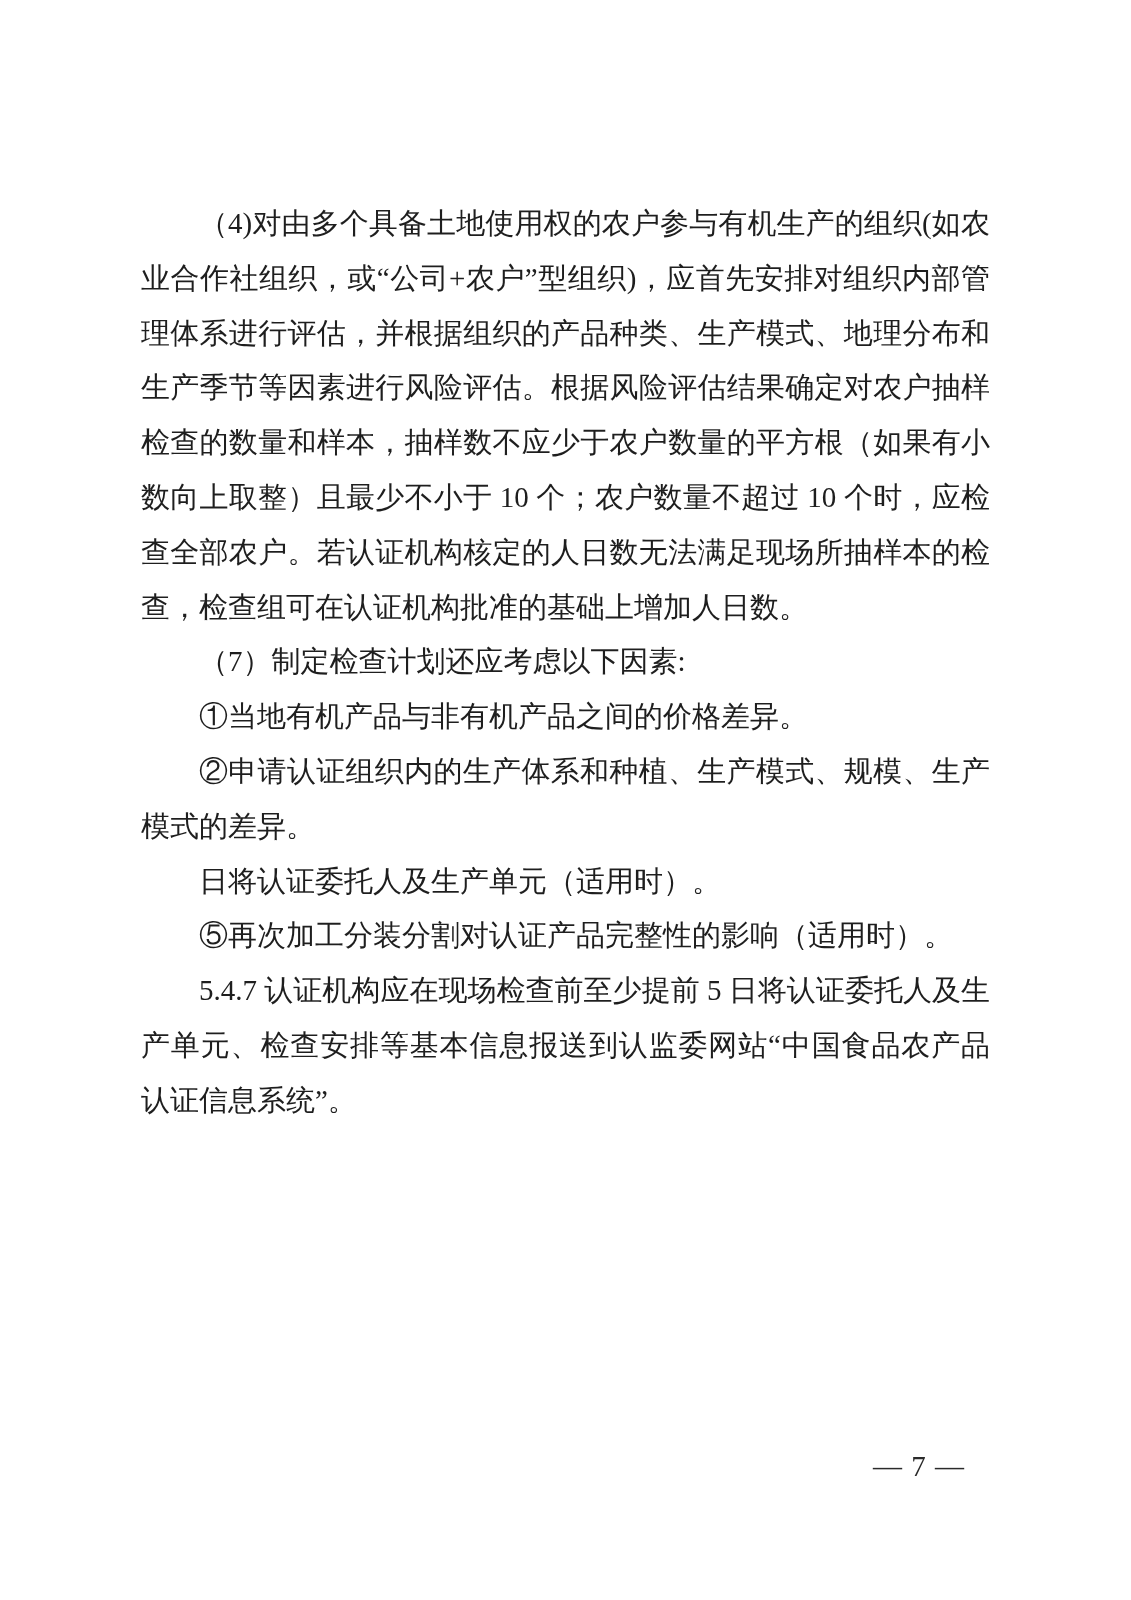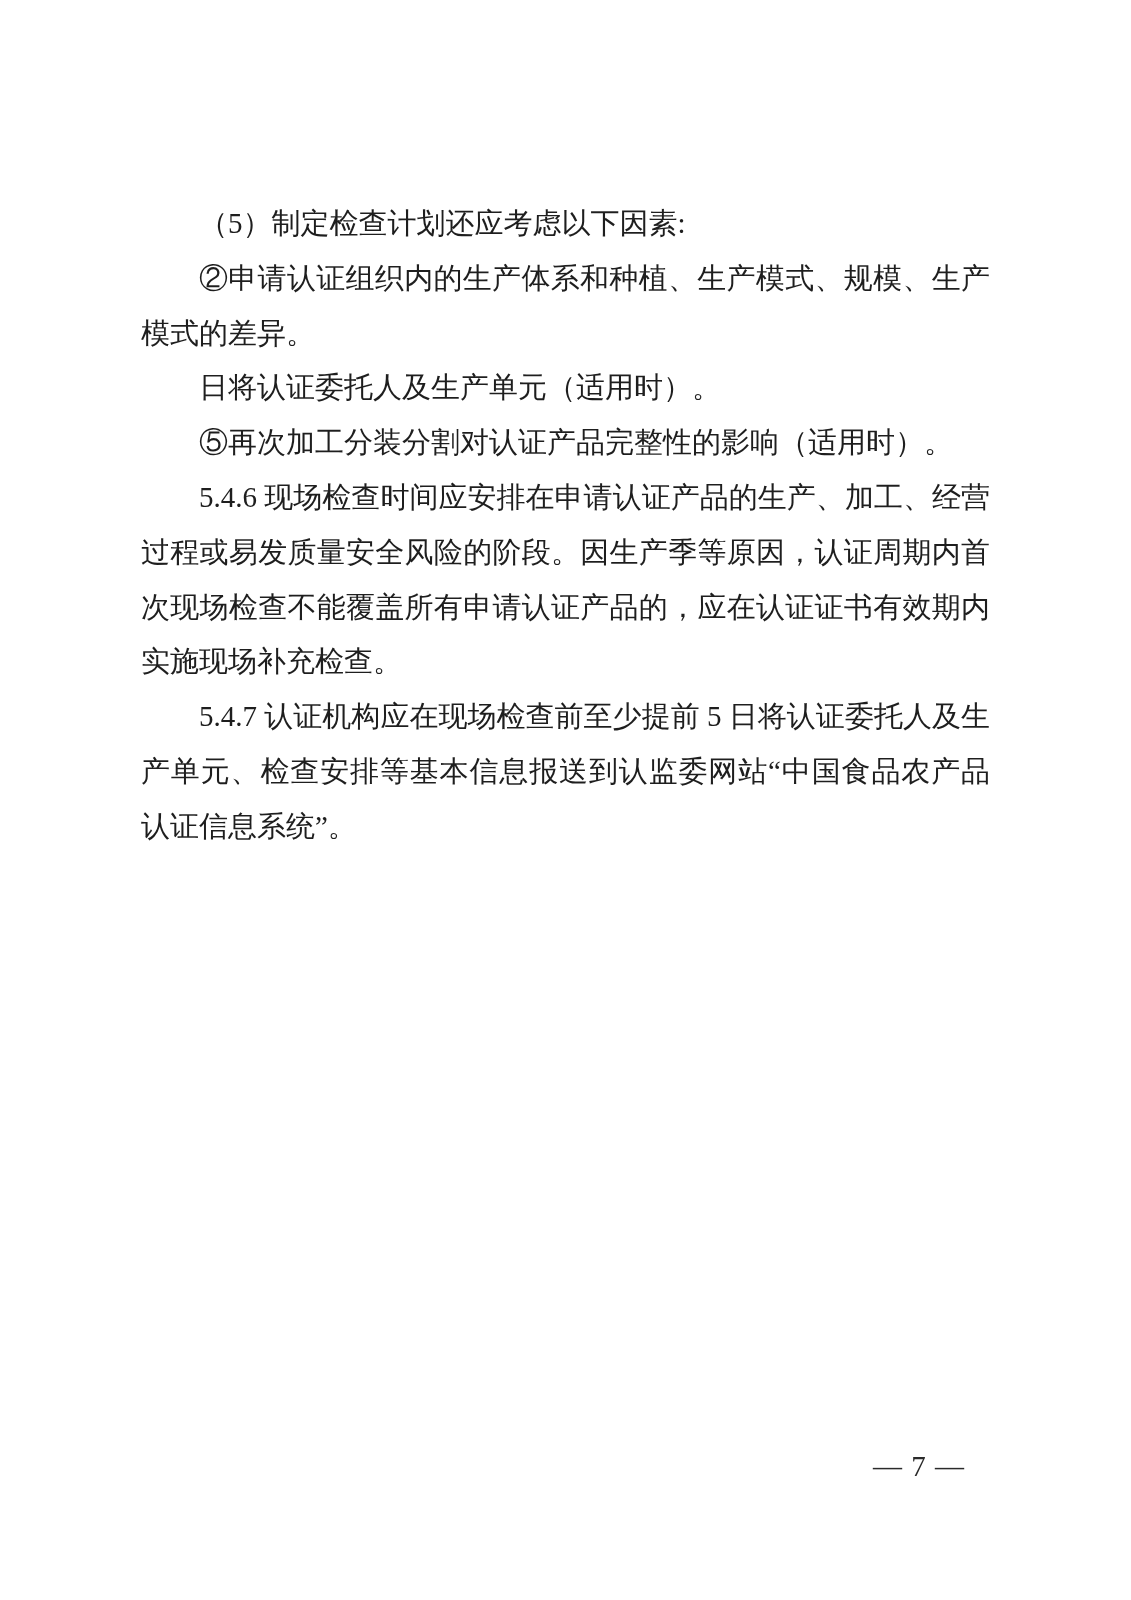--- a/index.html
+++ b/index.html
@@ -42,23 +42,24 @@
     letter-spacing: 1px;
     white-space: nowrap;
   }
 </style>
 </head>
 <body>
 
 <div class="page">
 
   <main class="content">
-    <p class="para">（5）制定检查计划还应考虑以下因素:</p>
+    <p class="para">（4)对由多个具备土地使用权的农户参与有机生产的组织(如农业合作社组织，或“公司+农户”型组织)，应首先安排对组织内部管理体系进行评估，并根据组织的产品种类、生产模式、地理分布和生产季节等因素进行风险评估。根据风险评估结果确定对农户抽样检查的数量和样本，抽样数不应少于农户数量的平方根（如果有小数向上取整）且最少不小于 10 个；农户数量不超过 10 个时，应检查全部农户。若认证机构核定的人日数无法满足现场所抽样本的检查，检查组可在认证机构批准的基础上增加人日数。</p>
+    <p class="para">（7）制定检查计划还应考虑以下因素:</p>
+    <p class="para">①当地有机产品与非有机产品之间的价格差异。</p>
     <p class="para">②申请认证组织内的生产体系和种植、生产模式、规模、生产模式的差异。</p>
     <p class="para">日将认证委托人及生产单元（适用时）。</p>
     <p class="para">⑤再次加工分装分割对认证产品完整性的影响（适用时）。</p>
-    <p class="para">5.4.6 现场检查时间应安排在申请认证产品的生产、加工、经营过程或易发质量安全风险的阶段。因生产季等原因，认证周期内首次现场检查不能覆盖所有申请认证产品的，应在认证证书有效期内实施现场补充检查。</p>
     <p class="para">5.4.7 认证机构应在现场检查前至少提前 5 日将认证委托人及生产单元、检查安排等基本信息报送到认监委网站“中国食品农产品认证信息系统”。</p>
   </main>
 
   <div class="footer">— 7 —</div>
 
 </div>
 
 </body></html>

